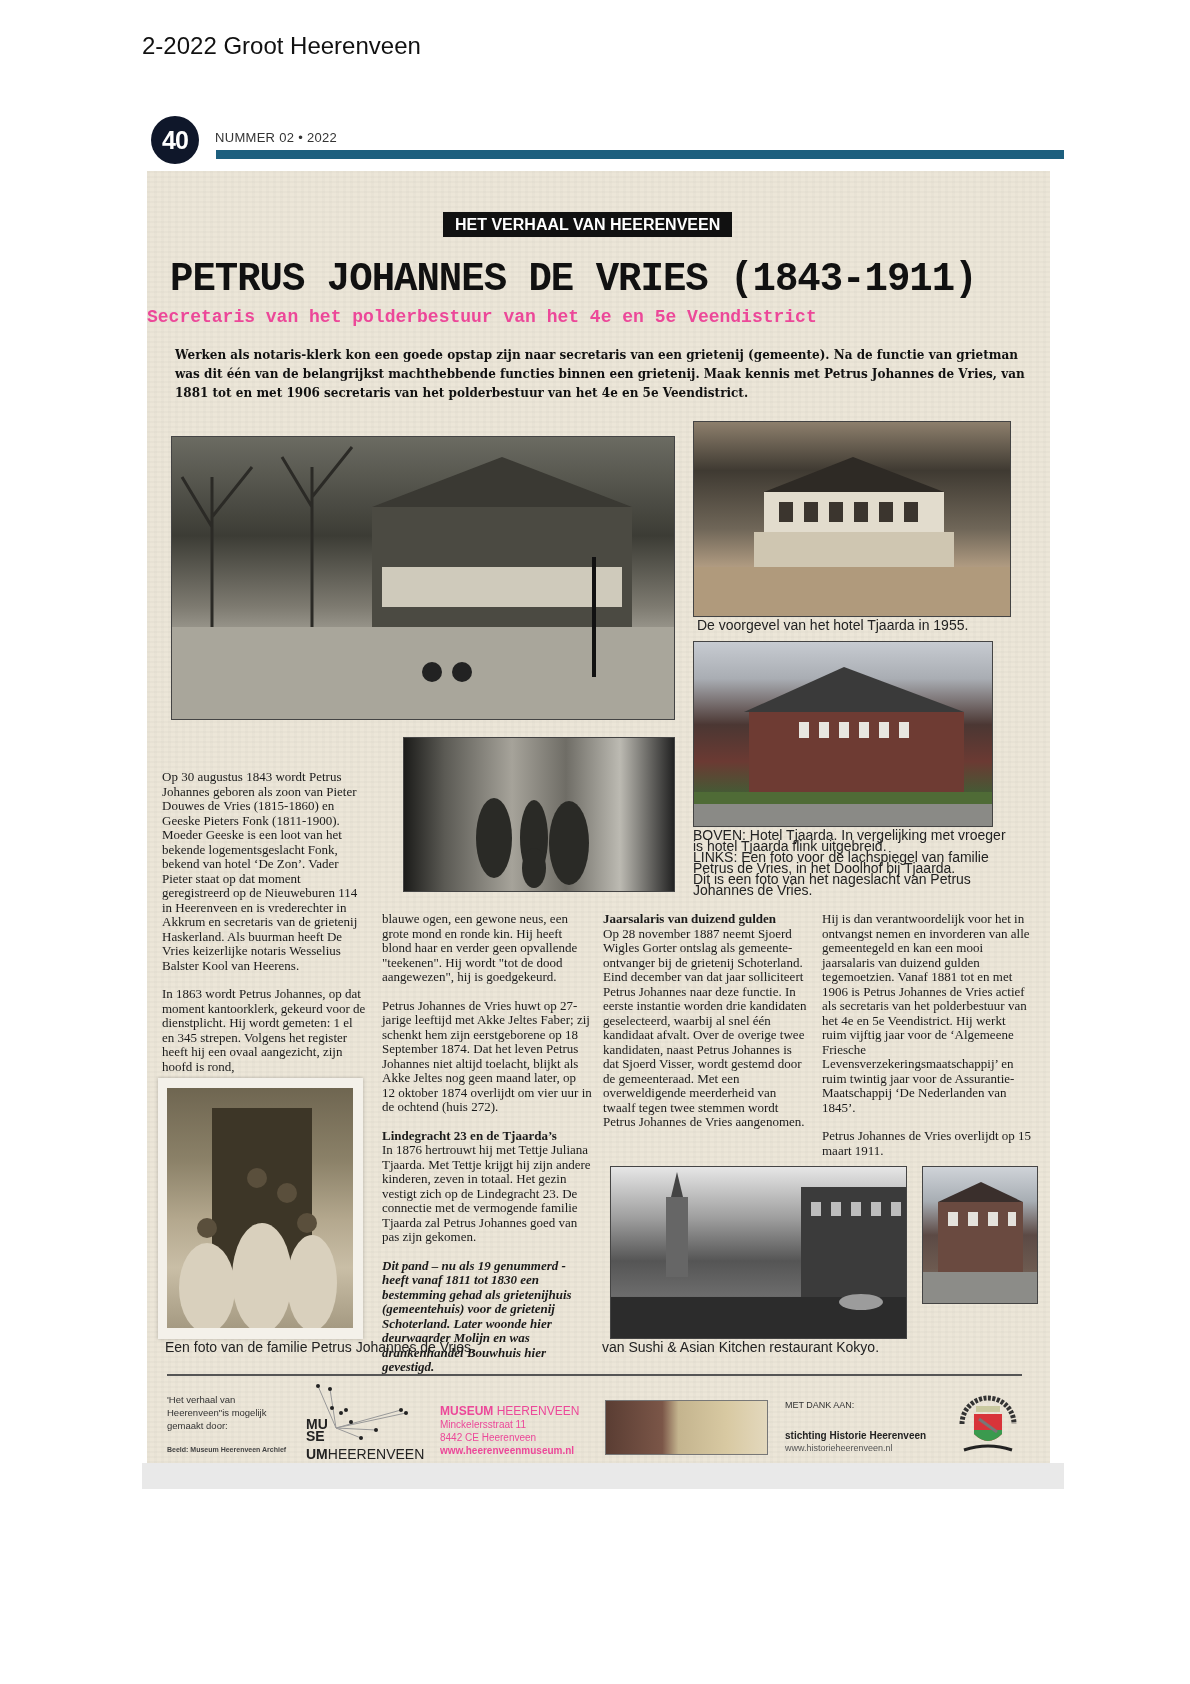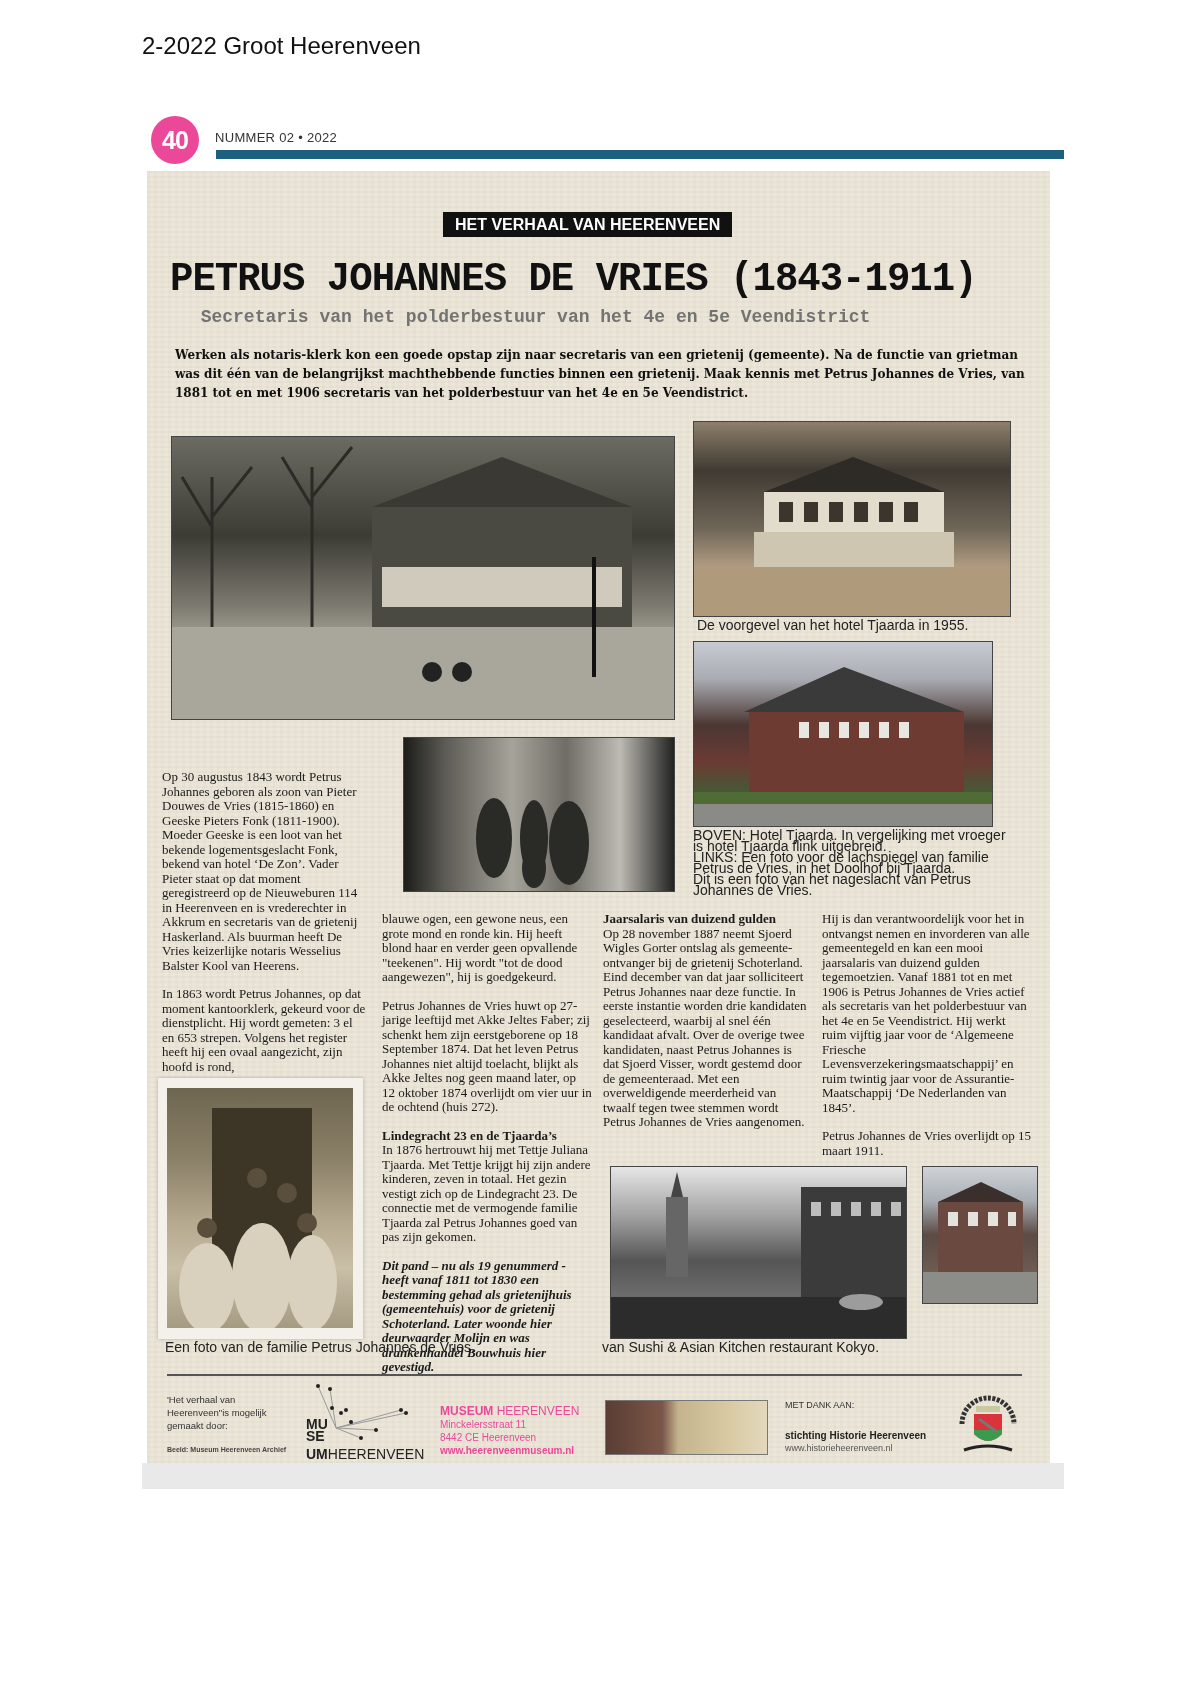--- a/index.html
+++ b/index.html
@@ -1,27 +1,27 @@
 <!DOCTYPE html>
 <html><head>
 <meta charset="utf-8">
 <style>
   *{box-sizing:border-box;margin:0;padding:0}
   html,body{width:1190px;height:1684px;background:#ffffff;overflow:hidden}
   body{position:relative;font-family:"Liberation Serif",serif;color:#1a1a1a}
   .doc-title{position:absolute;left:142px;top:32px;font-family:"Liberation Sans",sans-serif;font-size:24px;color:#111}
-  .page-num{position:absolute;left:151px;top:116px;width:48px;height:48px;border-radius:50%;background:#ec4899;color:#fff;font-family:"Liberation Sans",sans-serif;font-weight:bold;font-size:25px;display:flex;align-items:center;justify-content:center;letter-spacing:-1px}
+  .page-num{position:absolute;left:151px;top:116px;width:48px;height:48px;border-radius:50%;background:#0f172a;color:#fff;font-family:"Liberation Sans",sans-serif;font-weight:bold;font-size:25px;display:flex;align-items:center;justify-content:center;letter-spacing:-1px}
   .issue{position:absolute;left:215px;top:130px;font-family:Liberation Sans, sans-serif;font-size:13px;color:#333;letter-spacing:.3px}
   .rule{position:absolute;left:216px;top:150px;width:848px;height:9px;background:#1d5f7e}
   .paper{position:absolute;left:147px;top:171px;width:903px;height:1292px;background:#ece6d8;
     background-image:repeating-linear-gradient(0deg,rgba(0,0,0,.018) 0 2px,transparent 2px 5px),repeating-linear-gradient(90deg,rgba(0,0,0,.015) 0 3px,transparent 3px 7px)}
   .footer-strip{position:absolute;left:142px;top:1463px;width:922px;height:26px;background:#e9e9e9}
   .kicker{position:absolute;left:443px;top:212px;height:25px;padding:0 12px;background:#111;color:#fff;font-family:"Liberation Sans",sans-serif;font-weight:bold;font-size:16px;line-height:25px}
   .headline{position:absolute;left:170px;top:258px;width:860px;font-family:"Liberation Mono",monospace;font-weight:bold;font-size:39px;letter-spacing:-1px;color:#111;white-space:nowrap;transform:scaleY(1.05)}
-  .subhead{position:absolute;left:147px;top:307px;width:777px;text-align:center;font-family:"Liberation Mono",monospace;font-weight:bold;font-size:18px;color:#737373}
+  .subhead{position:absolute;left:147px;top:307px;width:777px;text-align:left;font-family:"Liberation Mono",monospace;font-weight:bold;font-size:18px;color:#ec4899}
   .intro{position:absolute;left:175px;top:346px;width:850px;font-family:"DejaVu Serif",serif;font-weight:bold;font-size:12px;line-height:19px;color:#111}
   .photo{position:absolute;overflow:hidden;border:1px solid #444}
   .ph-street{left:171px;top:436px;width:504px;height:284px;background:linear-gradient(180deg,#6b6b62 0%,#3c3c35 35%,#7d7a70 60%,#b9b6ac 78%,#9a978d 100%)}
   .ph-hotel1955{left:693px;top:421px;width:318px;height:196px;background:linear-gradient(180deg,#8d7f6c 0%,#3f3a32 25%,#6f6658 55%,#b19c82 75%,#a68f74 100%)}
   .ph-hotelnow{left:693px;top:641px;width:300px;height:186px;background:linear-gradient(180deg,#c7cbd1 0%,#a9adb3 20%,#4b3733 45%,#6b3a33 65%,#455a35 82%,#8a8a86 100%)}
   .ph-mirror{left:403px;top:737px;width:272px;height:155px;background:linear-gradient(90deg,#1c1c1a 0%,#5b5a54 15%,#a6a39a 40%,#6f6d66 60%,#bcbab2 80%,#222 100%)}
   .ph-family{left:158px;top:1078px;width:205px;height:261px;background:#f4f1ea;border:none;box-shadow:0 0 3px rgba(0,0,0,.25)}
   .ph-family .inner{position:absolute;left:9px;top:10px;width:186px;height:240px;background:linear-gradient(180deg,#6f6651 0%,#8b8168 30%,#b4a88e 55%,#c9bea6 75%,#a59a82 100%)}
   .ph-canal{left:610px;top:1166px;width:297px;height:173px;background:linear-gradient(180deg,#e6e6e6 0%,#9e9e9e 30%,#555 55%,#6c6c6c 75%,#2b2b2b 100%)}
   .ph-house{left:922px;top:1166px;width:116px;height:138px;background:linear-gradient(180deg,#cfd3d8 0%,#a8aeb4 25%,#5c4a45 50%,#6d5a50 75%,#8c8c88 100%)}
@@ -170,21 +170,21 @@
       </g>
     <rect x="0" y="105" width="116" height="33" fill="#8c8c88"></rect>
   </svg>
 </div>
 <div class="caption" style="left:602px;top:1342px;width:440px">
   <div>van Sushi &amp; Asian Kitchen restaurant Kokyo.</div>
 </div>
 
 <div class="col" style="left:162px;top:770px;width:205px">
   <p>Op 30 augustus 1843 wordt Petrus Johannes geboren als zoon van Pieter Douwes de Vries (1815-1860) en Geeske Pieters Fonk (1811-1900). Moeder Geeske is een loot van het bekende logementsgeslacht Fonk, bekend van hotel ‘De Zon’. Vader Pieter staat op dat moment geregistreerd op de Nieuweburen 114 in Heerenveen en is vrederechter in Akkrum en secretaris van de grietenij Haskerland. Als buurman heeft De Vries keizerlijke notaris Wesselius Balster Kool van Heerens.</p>
-  <p>In 1863 wordt Petrus Johannes, op dat moment kantoorklerk, gekeurd voor de dienstplicht. Hij wordt gemeten: 3 el en 653 strepen. Volgens het register heeft hij een ovaal aangezicht, zijn hoofd is rond,</p>
+  <p>In 1863 wordt Petrus Johannes, op dat moment kantoorklerk, gekeurd voor de dienstplicht. Hij wordt gemeten: 1 el en 345 strepen. Volgens het register heeft hij een ovaal aangezicht, zijn hoofd is rond,</p>
 </div>
 
 <div class="col" style="left:382px;top:912px;width:210px">
   <p>blauwe ogen, een gewone neus, een grote mond en ronde kin. Hij heeft blond haar en verder geen opvallende "teekenen". Hij wordt "tot de dood aangewezen", hij is goedgekeurd.</p>
   <p>Petrus Johannes de Vries huwt op 27-jarige leeftijd met Akke Jeltes Faber; zij schenkt hem zijn eerstgeborene op 18 September 1874. Dat het leven Petrus Johannes niet altijd toelacht, blijkt als Akke Jeltes nog geen maand later, op 12 oktober 1874 overlijdt om vier uur in de ochtend (huis 272).</p>
   <p>
     <span class="h">Lindegracht 23 en de Tjaarda’s</span>
     <span>In 1876 hertrouwt hij met Tettje Juliana Tjaarda. Met Tettje krijgt hij zijn andere kinderen, zeven in totaal. Het gezin vestigt zich op de Lindegracht 23. De connectie met de vermogende familie Tjaarda zal Petrus Johannes goed van pas zijn gekomen.</span>
   </p>
   <p class="it">Dit pand – nu als 19 genummerd - heeft vanaf 1811 tot 1830 een bestemming gehad als grietenijhuis (gemeentehuis) voor de grietenij Schoterland. Later woonde hier deurwaarder Molijn en was drankenhandel Bouwhuis hier gevestigd.</p>

